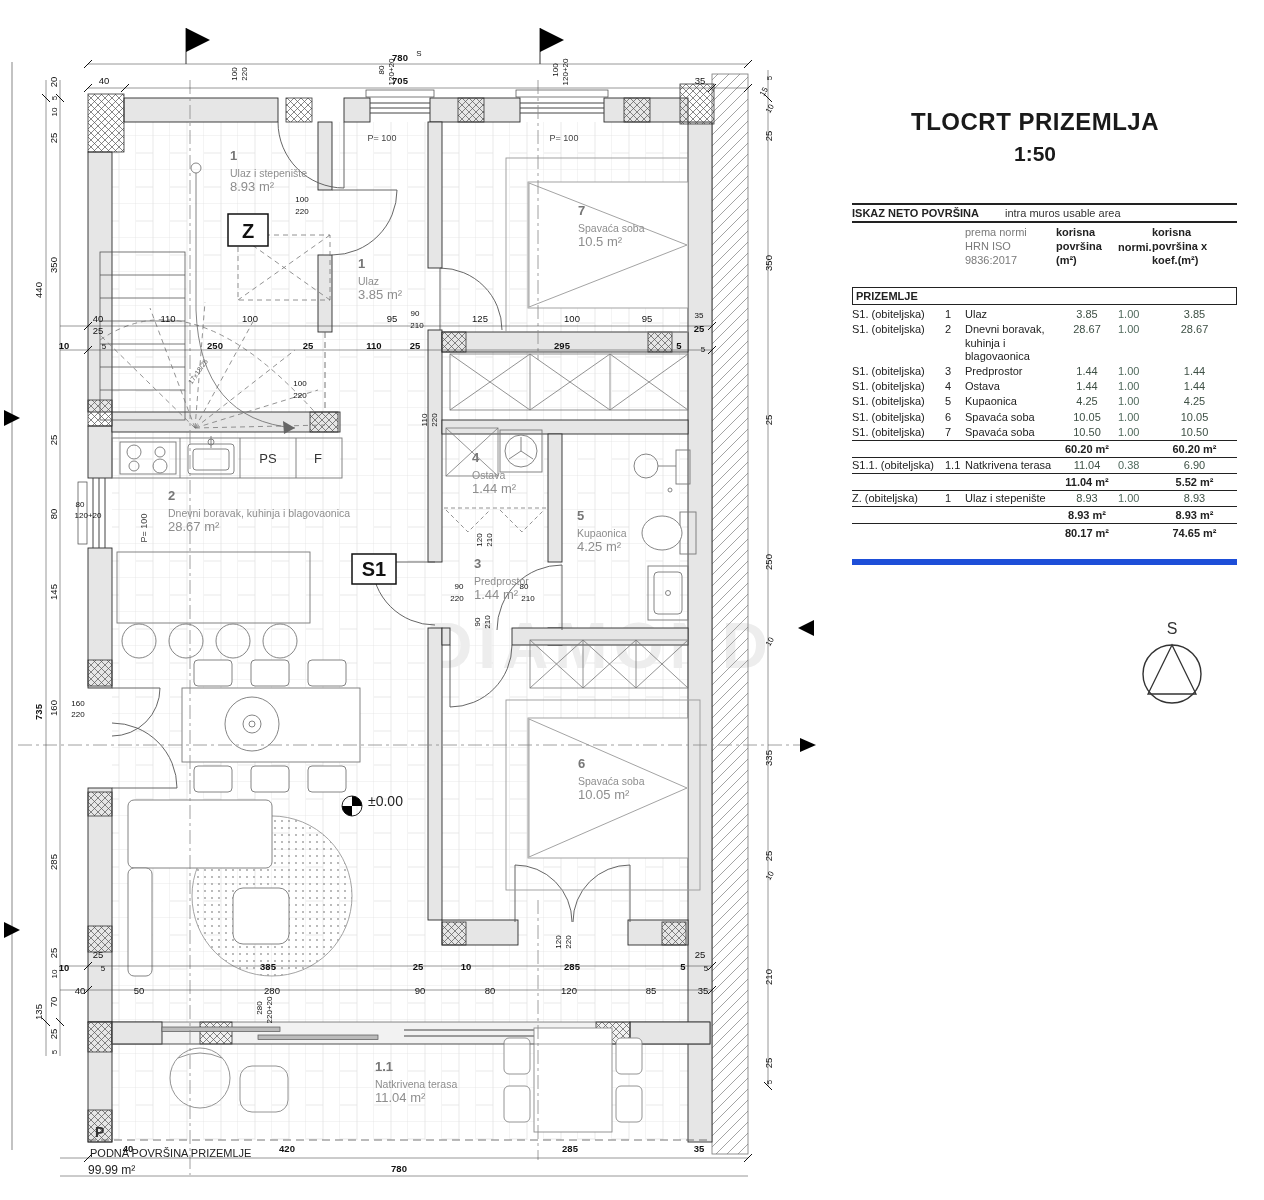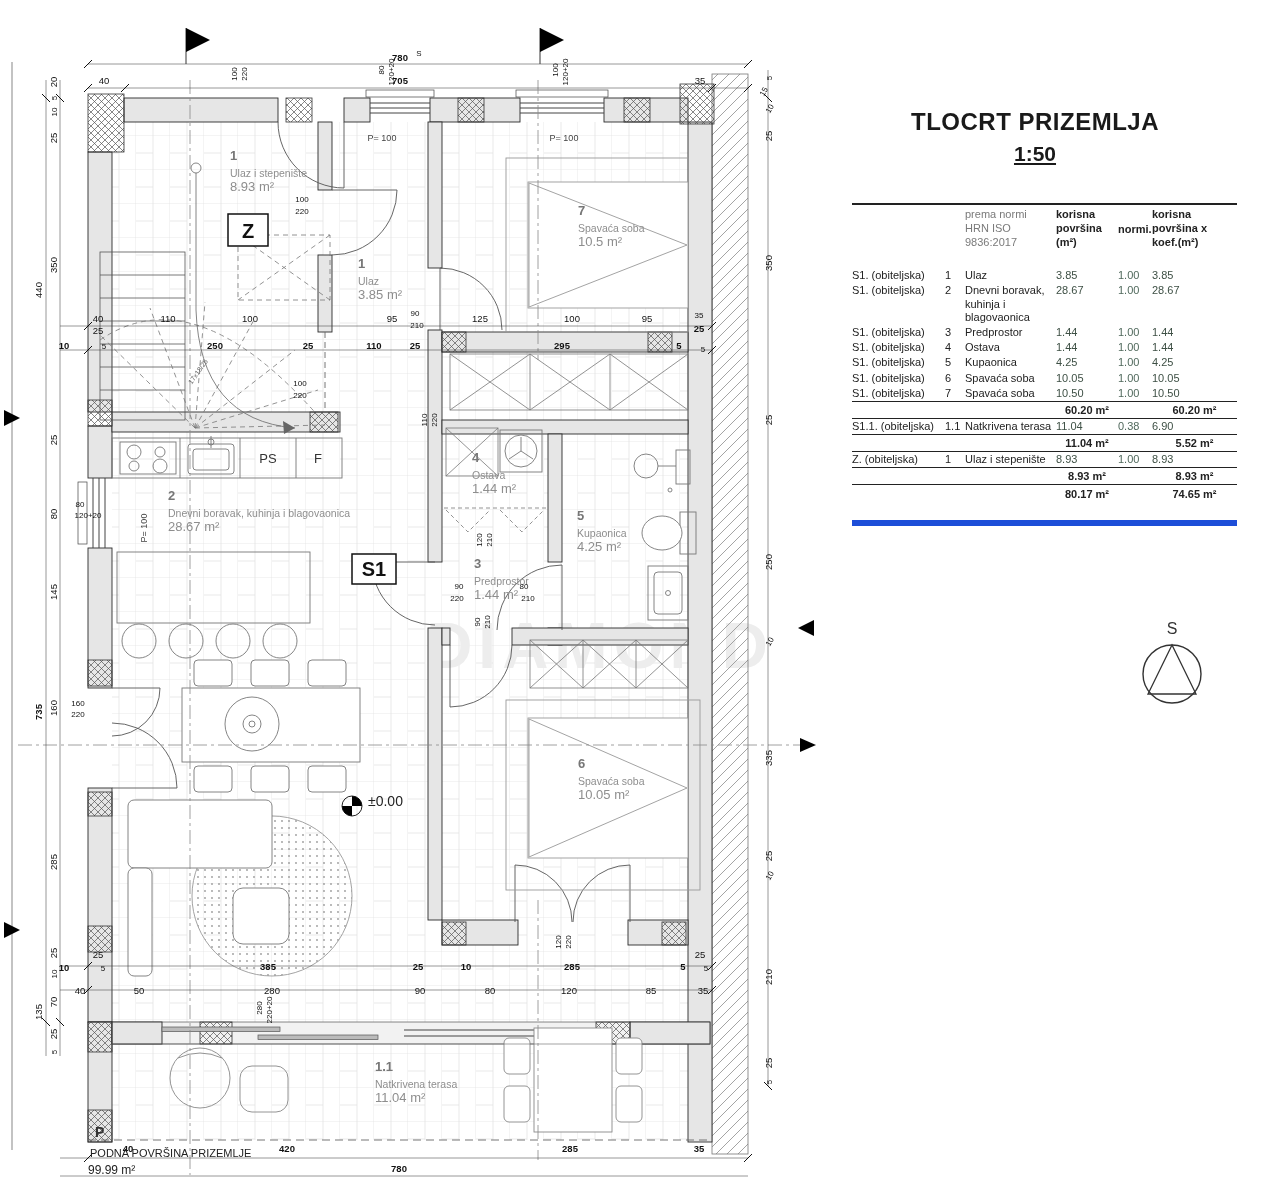--- a/index.html
+++ b/index.html
@@ -2,32 +2,32 @@
 <html><head>
 <meta charset="utf-8">
 <style>
   html,body{margin:0;padding:0;background:#fff;}
   #page{position:relative;width:1264px;height:1200px;background:#fff;overflow:hidden;
         font-family:"Liberation Sans",sans-serif;}
   #plan-svg{position:absolute;left:0;top:0;}
   
   #title-block{position:absolute;left:852px;top:108px;width:366px;text-align:center;color:#1a1a1a;}
   #title-block .main{font-size:24px;font-weight:bold;letter-spacing:.5px;}
-  #title-block .scale{font-size:21px;font-weight:bold;margin-top:6px;text-decoration:underline;}
+  #title-block .scale{font-size:21px;font-weight:bold;margin-top:6px;}
   #area-table{position:absolute;left:852px;top:203px;width:385px;font-size:11px;color:#222;
               border-top:2px solid #222;}
   .g{display:grid;grid-template-columns:93px 20px 91px 62px 34px 85px;}
   .head1{display:grid;grid-template-columns:153px auto;border-bottom:2px solid #222;
          padding:2px 0;font-weight:bold;}
   .head1 .en{font-weight:normal;color:#333;}
   .cols{padding:3px 0 19px 0;}
   .pre{white-space:pre-line;line-height:1.25;}
   .gray{color:#7a7a7a;}
   .b{font-weight:bold;}
-  .num{color:#3e5045;}
+  .num{color:#3e5045;text-align:center;}
   .koefcell{color:#50695c;}
   .prizemlje{border:1.5px solid #222;font-weight:bold;padding:2px 3px;margin:1px 0 2px 0;}
   .datarow{padding:1px 0;line-height:1.2;}
   .topline{border-top:1.5px solid #222;}
   .subrow{padding:2px 0;text-align:center;}
   .total-final{border-bottom:6px solid #1d4ed8;padding:3px 0 20px 0;}
   #compass{position:absolute;left:1133px;top:612px;}
 </style>
 </head>
 <body>
@@ -458,34 +458,39 @@
         <text x="374" y="576" font-size="20" fill="#111" text-anchor="middle" font-family="Liberation Sans, sans-serif" font-weight="bold">S1</text>
       </g>
   </svg>
 
   <div id="title-block">
     <div class="main">TLOCRT PRIZEMLJA</div>
     <div class="scale">1:50</div>
   </div>
 
   <div id="area-table">
+    <div class="head1">
+      <span>ISKAZ NETO POVRŠINA</span>
+      <span class="en">intra muros usable area</span>
+    </div>
     <div class="g cols">
       <span></span>
         <span></span>
       <span class="pre gray">prema normi
 HRN ISO
 9836:2017</span>
       <span class="pre b">korisna
 površina
 (m²)</span>
       <span class="b" style="padding-top:15px">normi.</span>
       <span class="pre b">korisna
 površina x
 koef.(m²)</span>
     </div>
+    <div class="prizemlje">PRIZEMLJE</div>
     <div id="rows">
         <div class="g datarow">
           <span class="uc">S1. (obiteljska)</span>
           <span>1</span>
           <span>Ulaz</span>
           <span class="num">3.85</span>
           <span class="koefcell">1.00</span>
           <span class="num">3.85</span>
         </div>
         <div class="g datarow">

